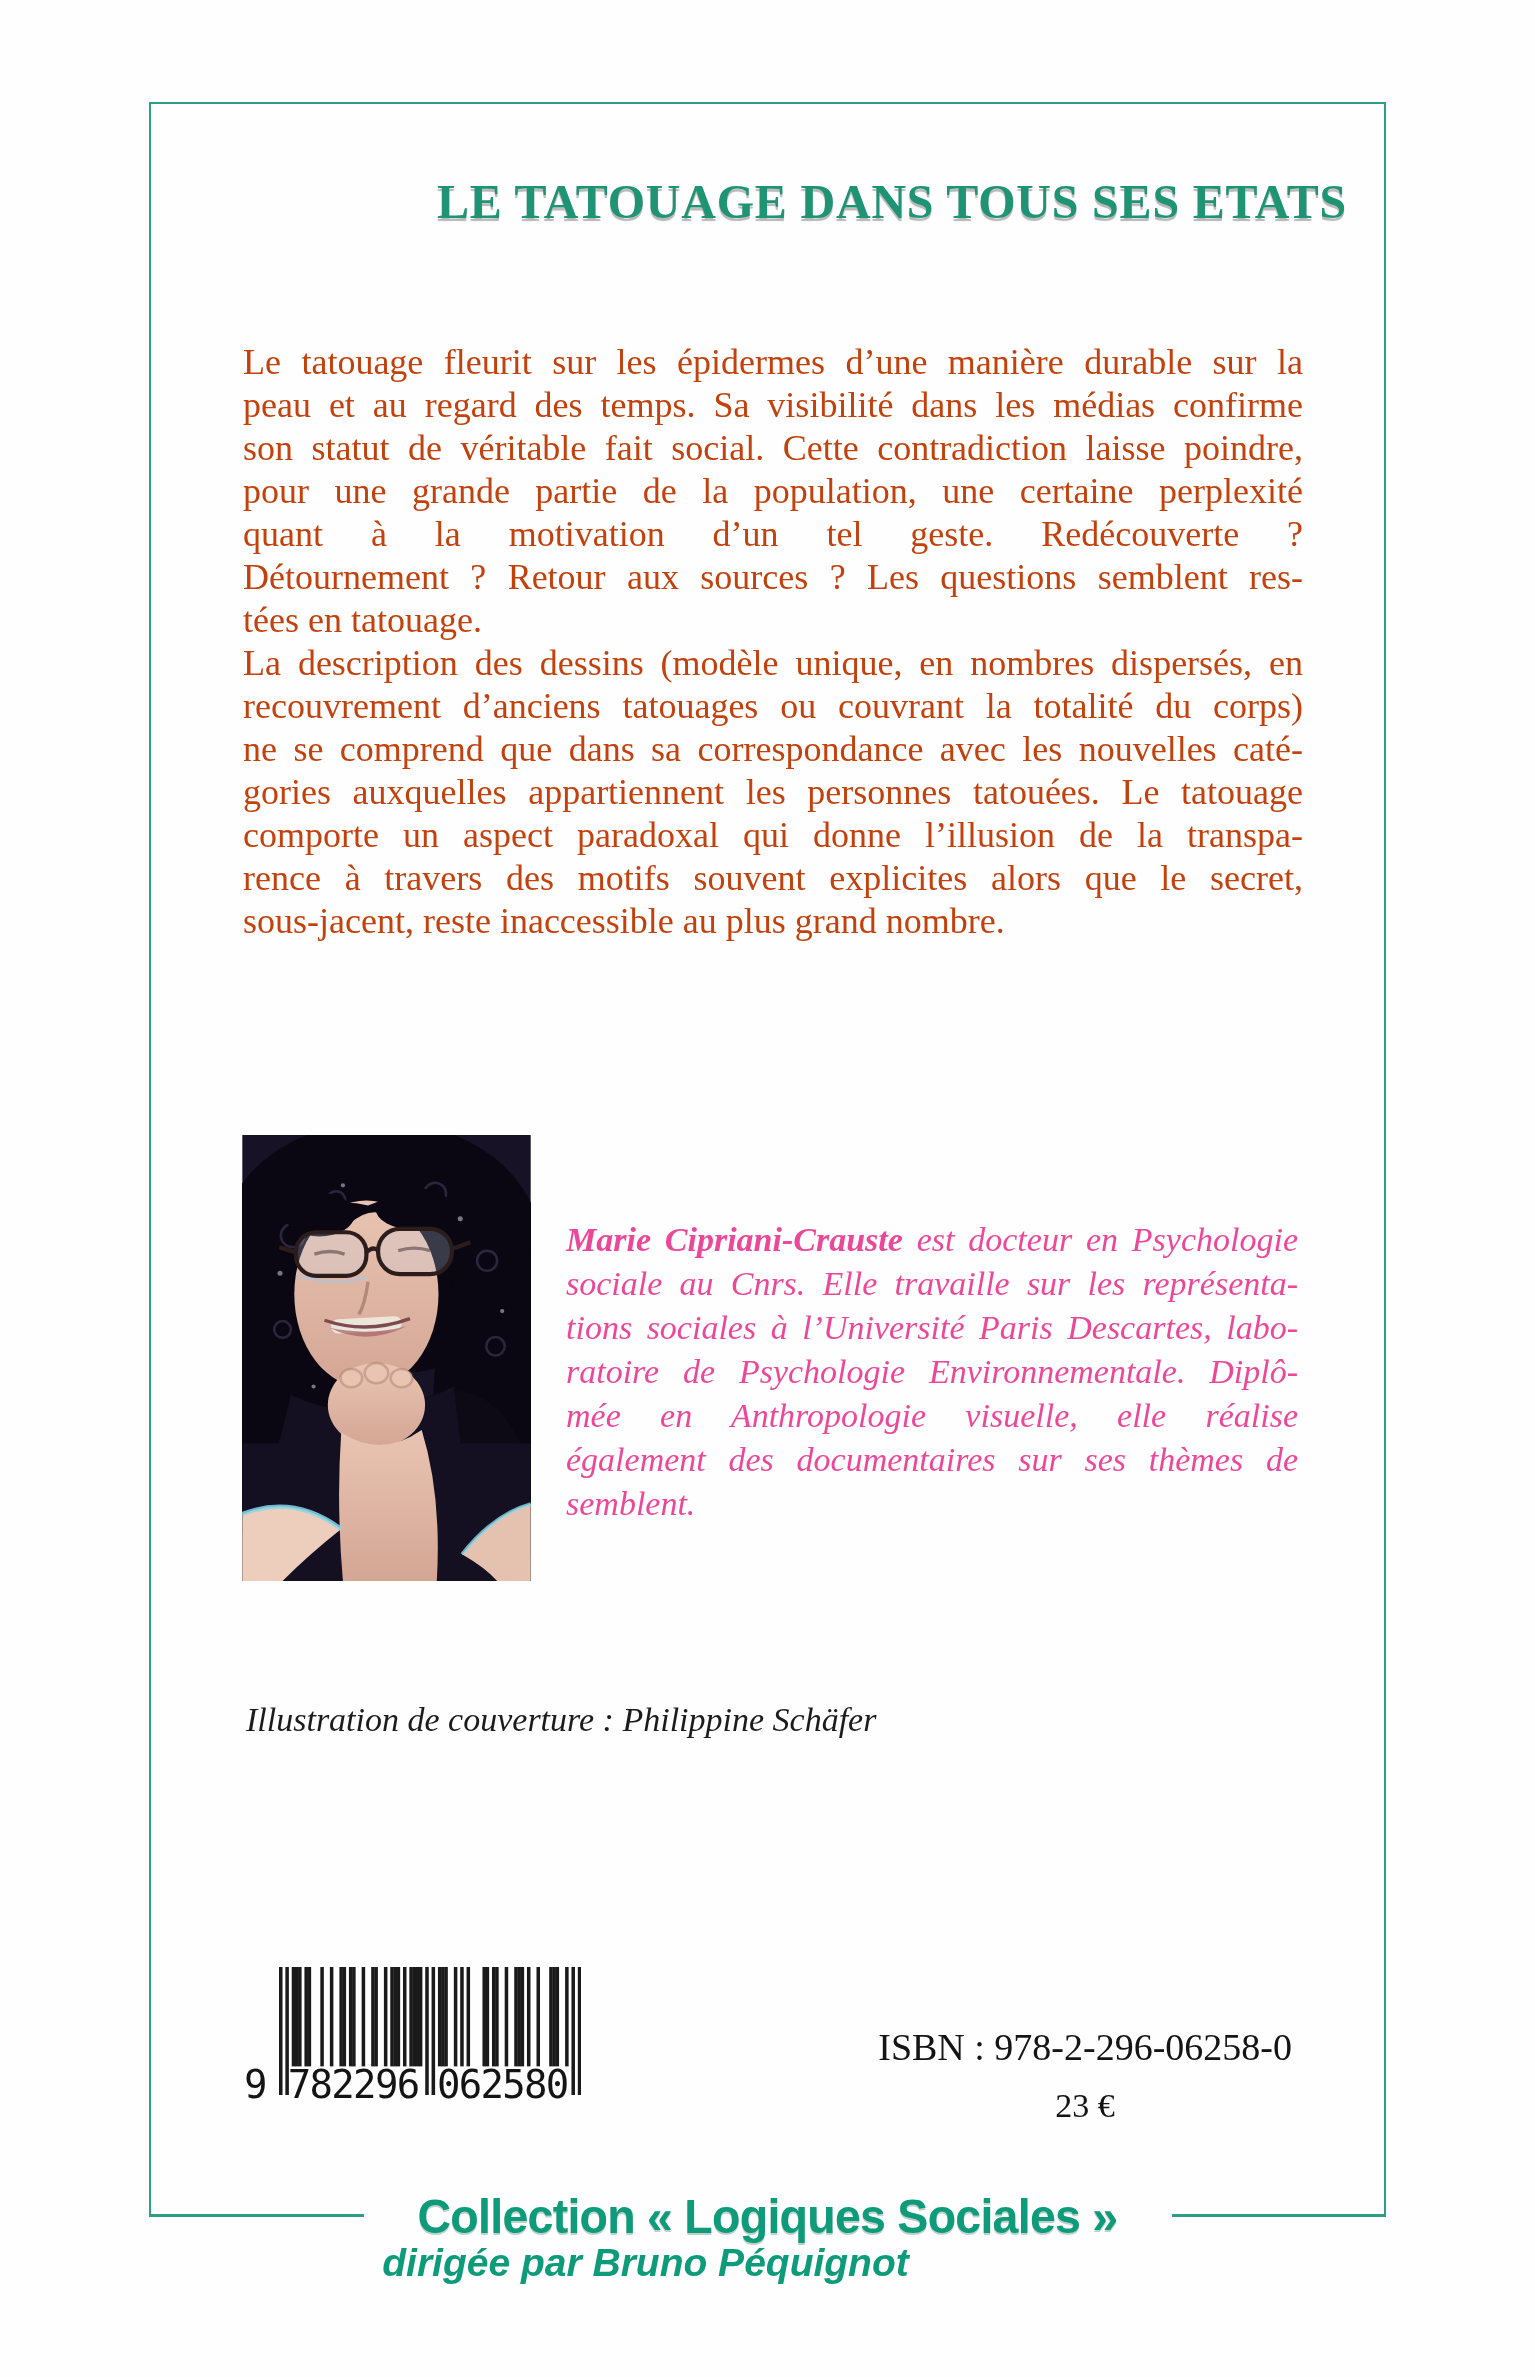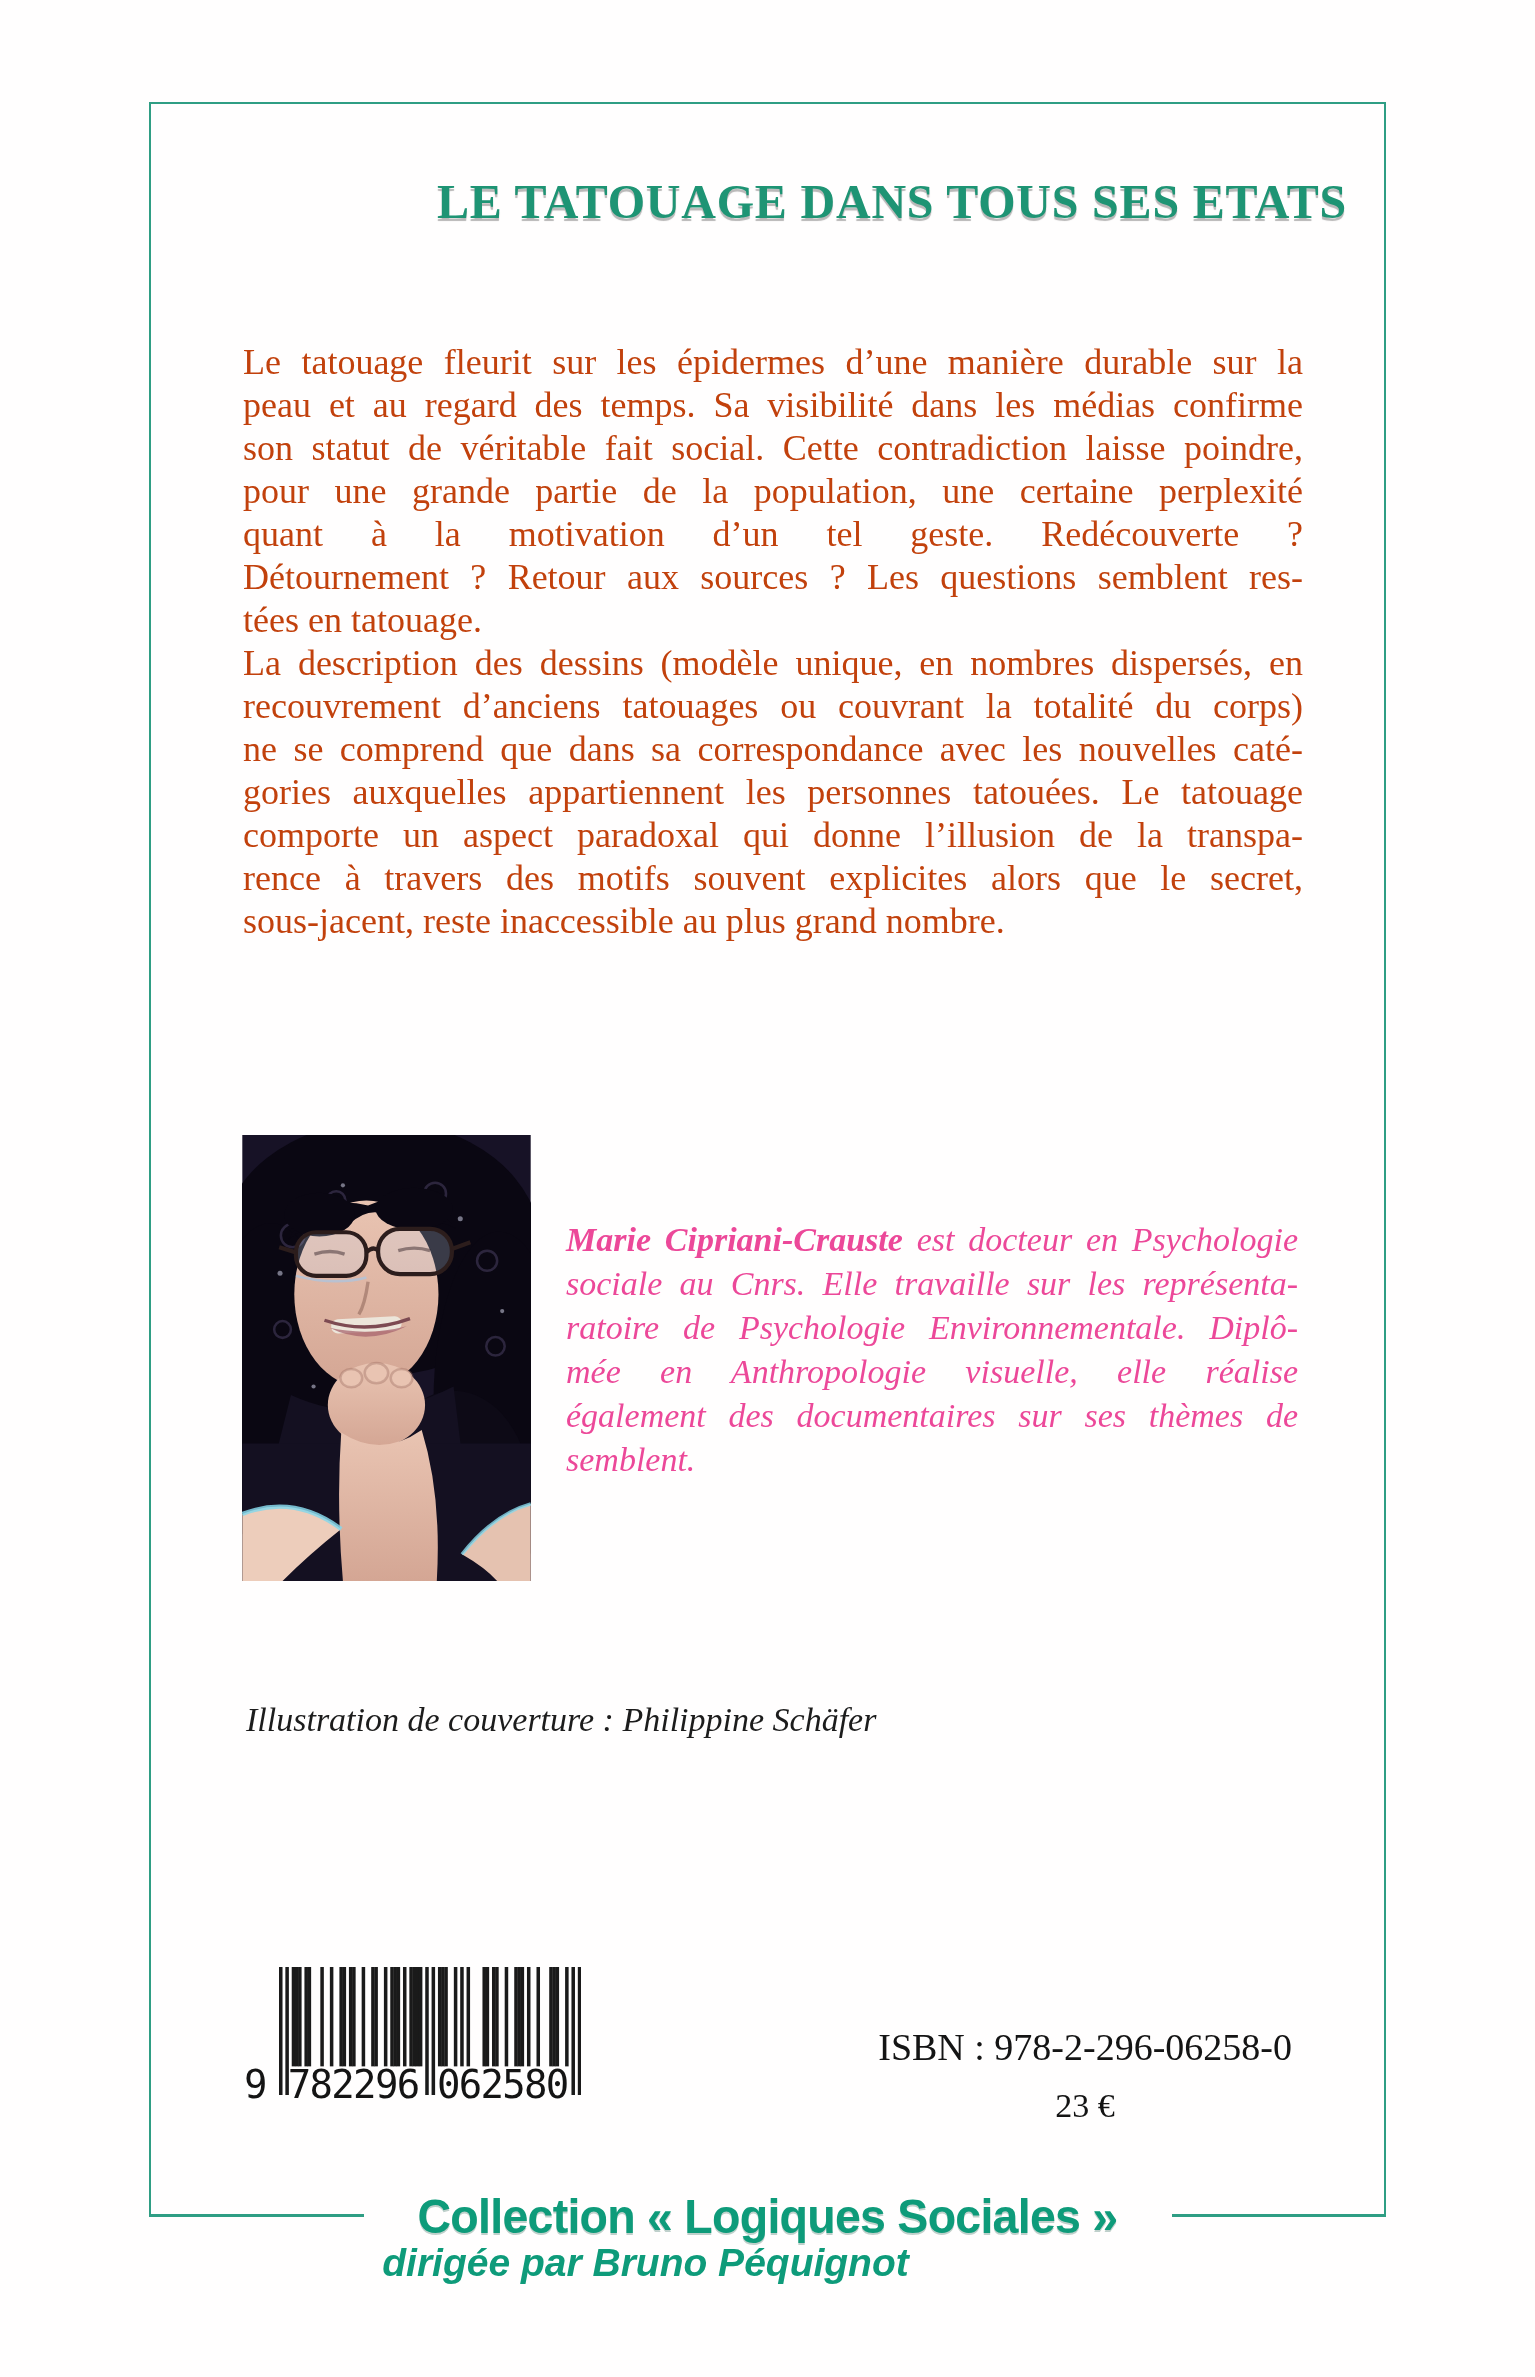--- a/index.html
+++ b/index.html
@@ -224,20 +224,21 @@
     <path d="M0,452 Q62,428 118,470" stroke="#86d7ea" stroke-width="5" fill="none" opacity="0.85"></path>
     <path d="M344,440 Q300,452 262,500" stroke="#86d7ea" stroke-width="4" fill="none" opacity="0.8"></path>
     <path d="M64,168 Q110,180 148,170" stroke="#9fc8ee" stroke-width="3" fill="none" opacity="0.6"></path>
   </svg>
 
   <div class="bio">
     <div class="jline"><span class="bio-name">Marie Cipriani-Crauste</span><span> est docteur en Psychologie</span></div>
     <div>
 
     <div class="jline">sociale au Cnrs. Elle travaille sur les représenta-</div>
+        <div class="jline">tions sociales à l’Université Paris Descartes, labo-</div>
         <div class="jline">ratoire de Psychologie Environnementale. Diplô-</div>
         <div class="jline">mée en Anthropologie visuelle, elle réalise</div>
         <div class="jline">également des documentaires sur ses thèmes de</div>
       </div>
     <div class="jline pl">semblent.</div>
   </div>
 
   <div class="credit">Illustration de couverture : Philippine Schäfer</div>
 
   <svg class="barcode-bars" viewBox="0 0 360 152" preserveAspectRatio="none">

